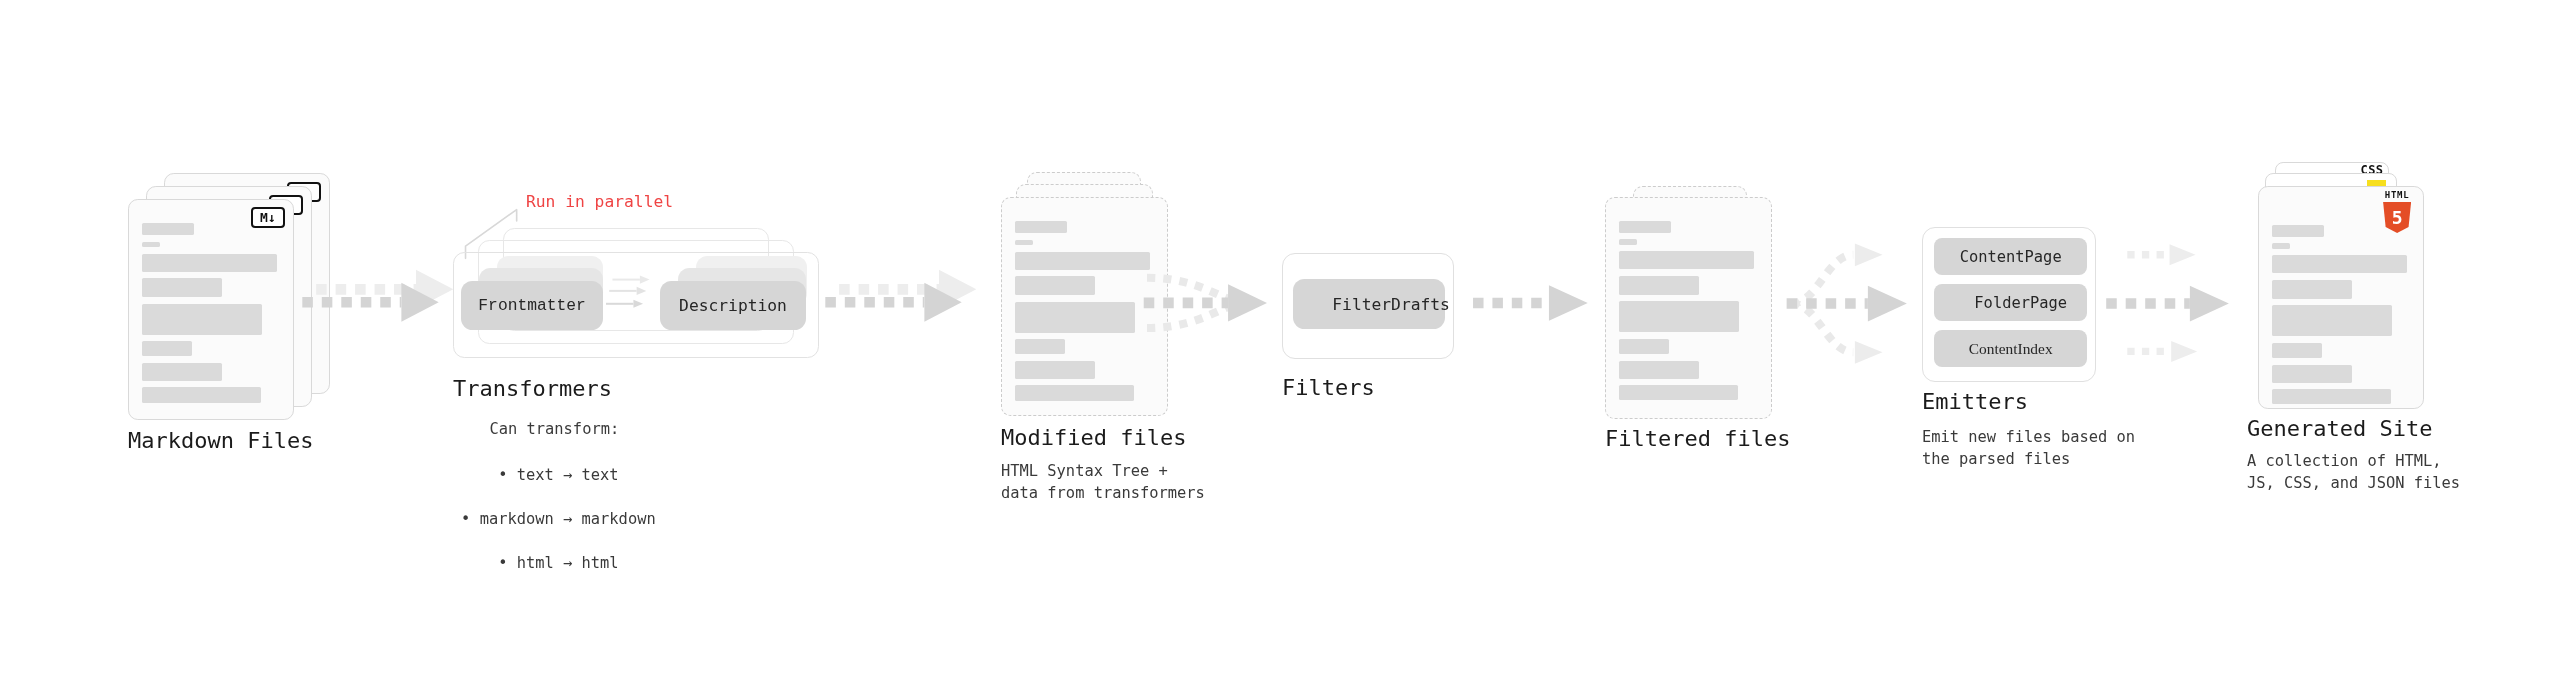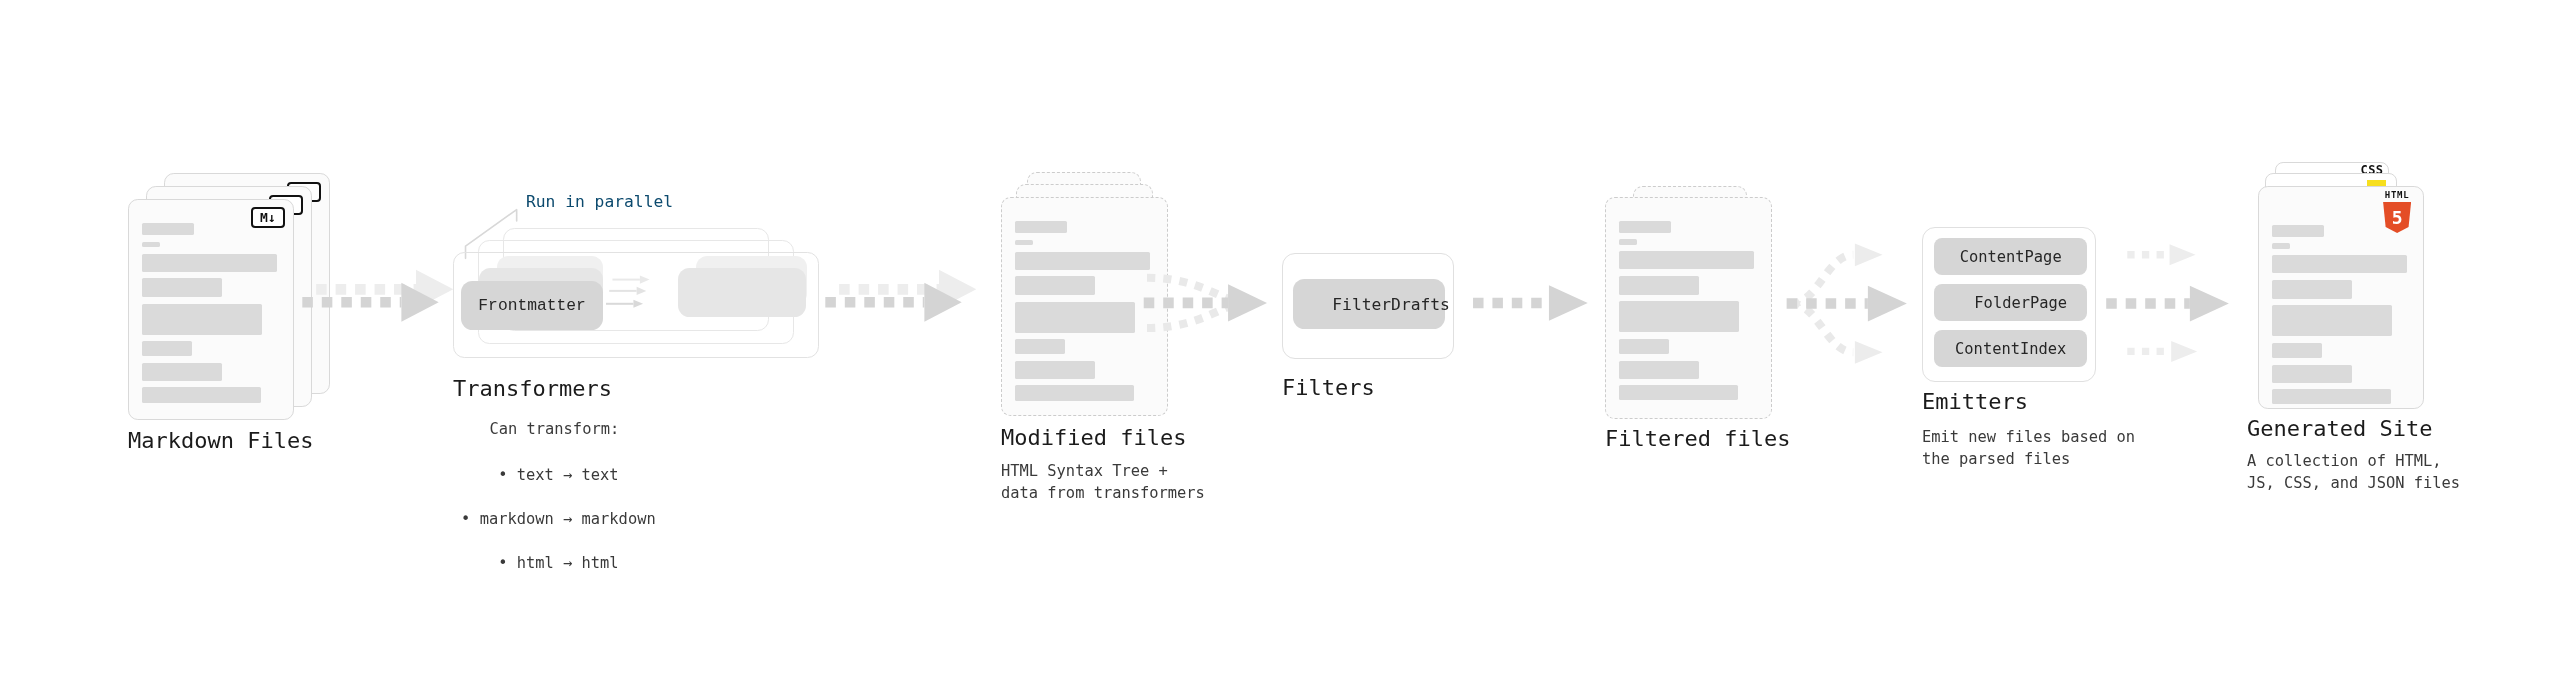--- a/index.html
+++ b/index.html
@@ -40,21 +40,21 @@
   .outline.front { border-color:#e2e2e2; }
 
   .chip {
     position:absolute; background:#d6d6d6; border-radius:11.4px;
     display:flex; align-items:center; justify-content:center;
     font-size:16.3px; color:#262626; white-space:nowrap;
   }
   .chip.layer-mid  { background:#e6e6e6; }
   .chip.layer-back { background:#f0f0f0; }
 
-  .note-label { position:absolute; font-size:16.3px; color:#0c4a6e; white-space:nowrap; }
+  .note-label { position:absolute; font-size:16.3px; color:#ef4444; white-space:nowrap; }
 
   .panel { position:absolute; background:#ffffff; border:1.6px solid #e0e0e0; border-radius:13px; }
 
   
   .css-badge { position:absolute; top:4.1px; right:9.8px; width:18px; text-align:center; }
   .css-badge .css-txt { font-size:12px; font-weight:bold; color:#111; line-height:6.5px; letter-spacing:0.4px; }
   .css-badge .css-bar { width:16.3px; height:4.1px; background:#2965f1; margin:0.8px auto 0; }
   .js-badge  { position:absolute; top:5.7px; right:9.8px; width:19.5px; height:9px; background:#f7df1e; }
   .html5-logo { position:absolute; top:4.9px; right:11.4px; width:29px; text-align:center; }
   .html5-logo .html-txt { font-size:9px; font-weight:bold; color:#111; letter-spacing:0.8px; line-height:9.8px; }
@@ -123,20 +123,21 @@
       <line x1="8" y1="8" x2="42" y2="8" stroke="#e9e9e9" stroke-width="2.5"></line>
       <polygon points="42,3 54,8 42,13" fill="#e9e9e9"></polygon>
       <line x1="4" y1="22" x2="38" y2="22" stroke="#e3e3e3" stroke-width="2.5"></line>
       <polygon points="38,17 50,22 38,27" fill="#e3e3e3"></polygon>
       <line x1="0" y1="38" x2="34" y2="38" stroke="#d9d9d9" stroke-width="2.5"></line>
       <polygon points="34,33 46,38 34,43" fill="#d9d9d9"></polygon>
     </svg>
 
     <div class="chip layer-back" style="left:243px; top:64px; width:111px; height:49px;"></div>
     <div class="chip layer-mid" style="left:225px; top:76px; width:128px; height:49px;"></div>
+    <div class="chip" style="left:207px; top:89px; width:146px; height:49px;">Description</div>
 
     <div class="stage-title" style="left:0px; top:185px;">Transformers</div>
     <div class="stage-desc" style="left:0px; top:204px;text-align:center;">
       <div>Can transform:</div>
       <div style="padding-left:8.1px; margin-top:2.4px;">• text → text</div>
       <div style="padding-left:8.1px;">• markdown → markdown</div>
       <div style="padding-left:8.1px;">• html → html</div>
     </div>
   </div>
 
@@ -212,21 +213,21 @@
     <path d="M 8 88 C 40 88 52 148 84 148" fill="none" stroke="#e9e9e9" stroke-width="10" stroke-dasharray="10 10"></path>
     <polygon points="86,134 120,148 86,162" fill="#ececec"></polygon>
     <line x1="2" y1="88" x2="102" y2="88" stroke="#d4d4d4" stroke-width="13" stroke-dasharray="13 11"></line>
     <polygon points="102,66 150,88 102,110" fill="#d4d4d4"></polygon>
   </svg>
 
   <div class="group" style="left:1922px; top:227px; width:244px; height:260px;">
     <div class="panel" style="left:0px; top:0px; width:174px; height:155px;"></div>
     <div class="chip" style="left:12.2px; top:11.4px; width:153px; height:37px; font-size:15.4px; border-radius:8.1px;">ContentPage</div>
     <div class="chip" style="left:12.2px; top:57px; width:153px; height:37px; font-size:15.4px; border-radius:8.1px;padding-left:20px;">FolderPage</div>
-    <div class="chip" style="left:12.2px; top:103px; width:153px; height:37px; font-size:15.4px; border-radius:8.1px;">ContentIndex</div>
+    <div class="chip" style="left:12.2px; top:103px; width:153px; height:37px; font-size:15.4px; border-radius:8.1px;font-family:Liberation Serif, serif;">ContentIndex</div>
     <div class="stage-title" style="left:0px; top:163px;">Emitters</div>
     <div class="stage-desc" style="left:0px; top:199px;">Emit new files based on
 the parsed files</div>
   </div>
 
   <svg class="abs" style="left:2106px; top:232px;" width="132" height="143" viewBox="0 0 162 176">
     <line x1="26" y1="28" x2="78" y2="28" stroke="#ededed" stroke-width="9" stroke-dasharray="9 9"></line>
     <polygon points="78,15 110,28 78,41" fill="#ededed"></polygon>
     <line x1="0" y1="88" x2="103" y2="88" stroke="#d4d4d4" stroke-width="13" stroke-dasharray="13 11"></line>
     <polygon points="103,66 151,88 103,110" fill="#d4d4d4"></polygon>

